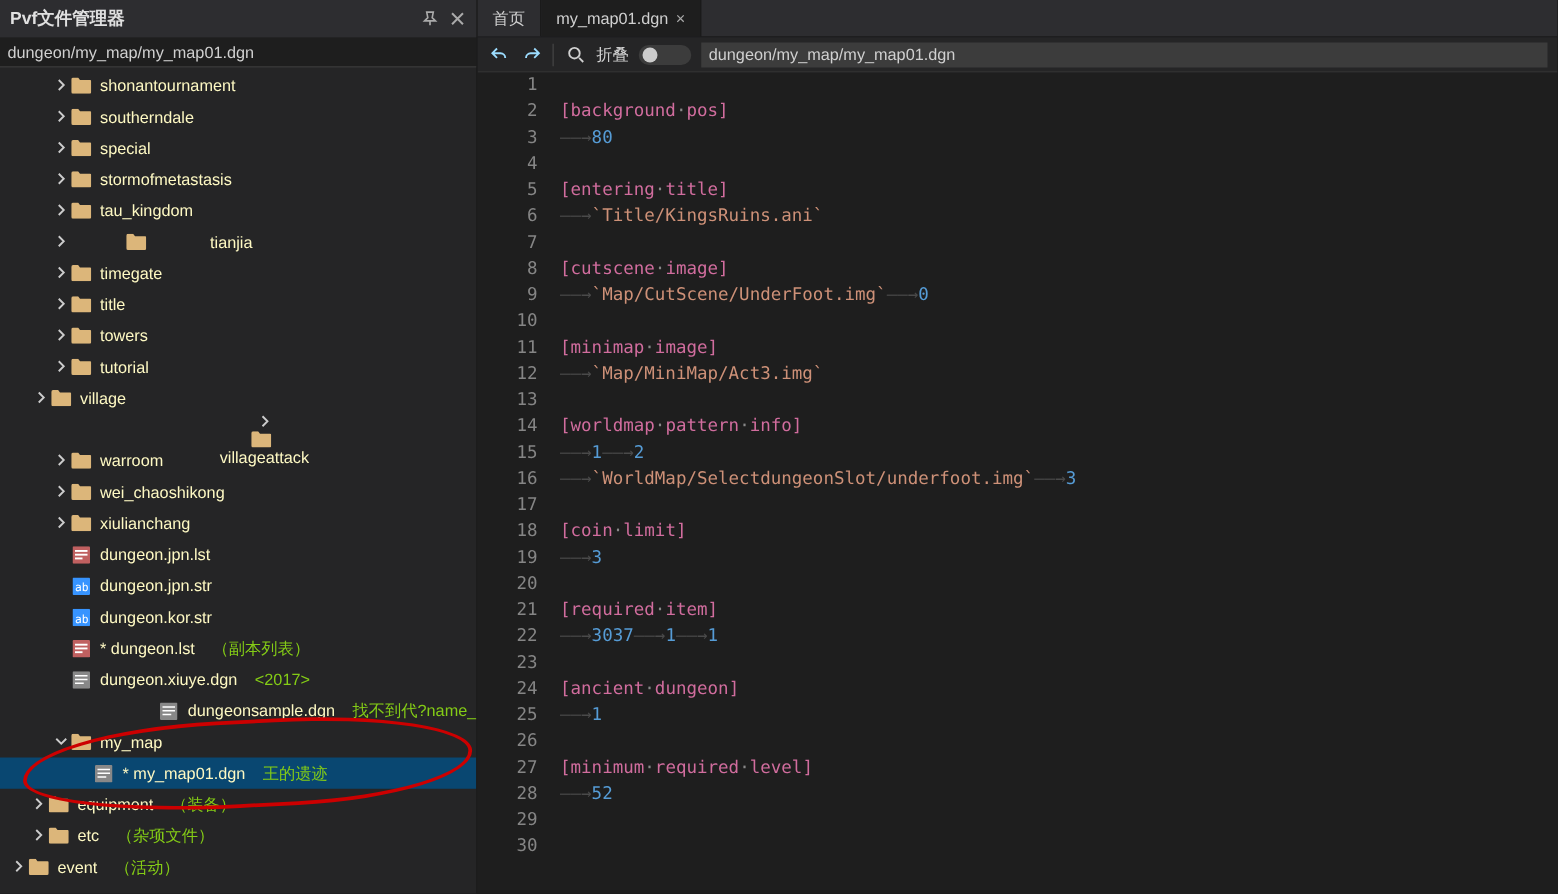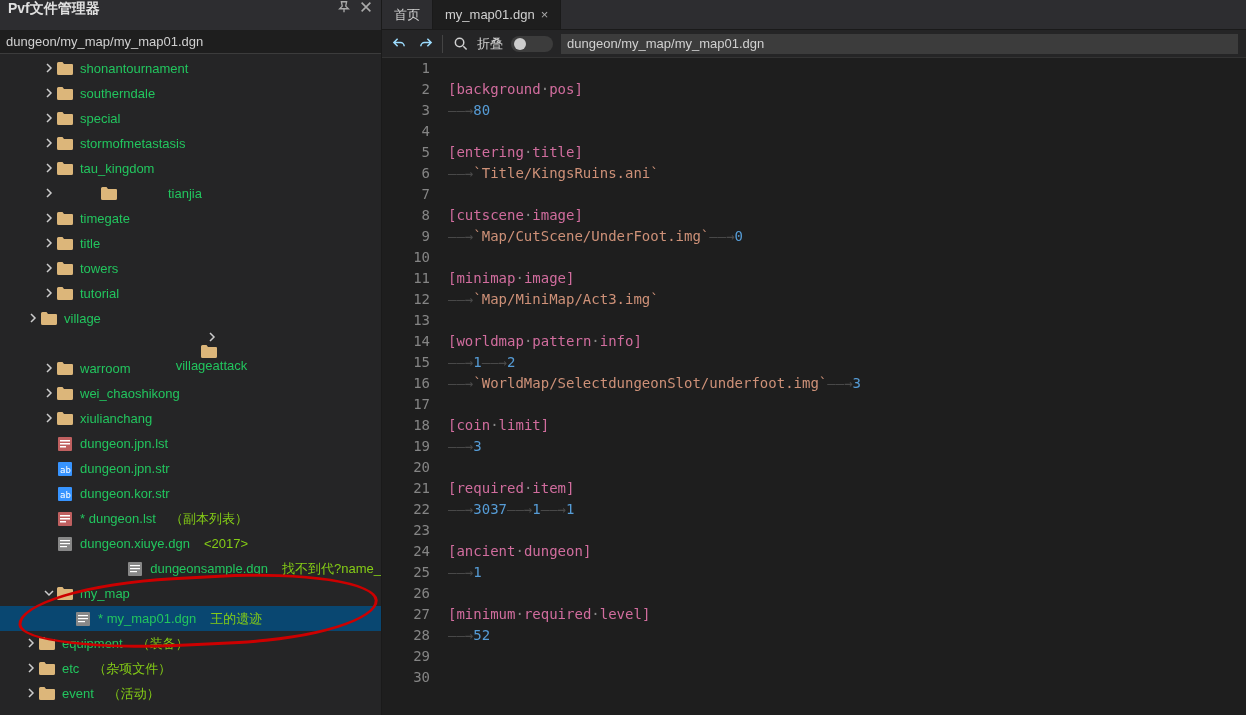--- a/index.html
+++ b/index.html
@@ -20,20 +20,21 @@
   background: #252526;
   border-right: 1px solid #1a1a1a;
   display: flex;
   flex-direction: column;
   position: relative;
 }
 .panel-header {
   height: 30px;
   background: #2d2d30;
   display: flex;
+  align-items: center;
   padding: 0 8px;
   gap: 8px;
 }
 .panel-title {
   font-weight: bold;
   color: #e0e0e0;
   flex: 1;
   font-size: 14px;
 }
 .panel-icon { width: 14px; height: 14px; display: inline-flex; align-items:center; justify-content:center; color:#aaa; cursor:pointer;}
@@ -66,21 +67,21 @@
   text-align: center;
   line-height: 14px;
   font-size: 12px;
 }
 .folder-icon, .file-icon {
   width: 18px; height: 14px; display:inline-flex; align-items:center; justify-content:center;
   margin-right: 6px;
 }
 .folder-icon svg { width:16px; height:13px;}
 .file-icon svg {width:14px; height:14px;}
-.tree-label { color:#22c55e; }
+.tree-label { color:#fef9c3; }
 .tree-extra { color:#84cc16; margin-left:14px; }
 
 .annotation {
   position: absolute;
   border: 3px solid #c00;
   border-radius: 50% / 60%;
   pointer-events: none;
 }
 
 
@@ -440,21 +441,21 @@
             <path d="M3 1l4 4-4 4" stroke="#ccc" fill="none" stroke-width="1.5"></path>
           </svg></span>
         <span class="folder-icon">
           <svg viewBox="0 0 16 13">
             <path fill="#dcb67a" d="M0 1.5A1.5 1.5 0 011.5 0h4l1.5 2H15a1 1 0 011 1v8.5A1.5 1.5 0 0114.5 13h-13A1.5 1.5 0 010 11.5z"></path>
           </svg>
         </span>
         <span class="tree-label">etc</span>
         <span class="tree-extra">（杂项文件）</span>
       </div>
-      <div class="tree-row" style="padding-left: 24px;">
+      <div class="tree-row" style="padding-left: 8px;">
         <span class="chevron"><svg width="10" height="10" viewBox="0 0 10 10">
             <path d="M3 1l4 4-4 4" stroke="#ccc" fill="none" stroke-width="1.5"></path>
           </svg></span>
         <span class="folder-icon">
           <svg viewBox="0 0 16 13">
             <path fill="#dcb67a" d="M0 1.5A1.5 1.5 0 011.5 0h4l1.5 2H15a1 1 0 011 1v8.5A1.5 1.5 0 0114.5 13h-13A1.5 1.5 0 010 11.5z"></path>
           </svg>
         </span>
         <span class="tree-label">event</span>
         <span class="tree-extra">（活动）</span>

